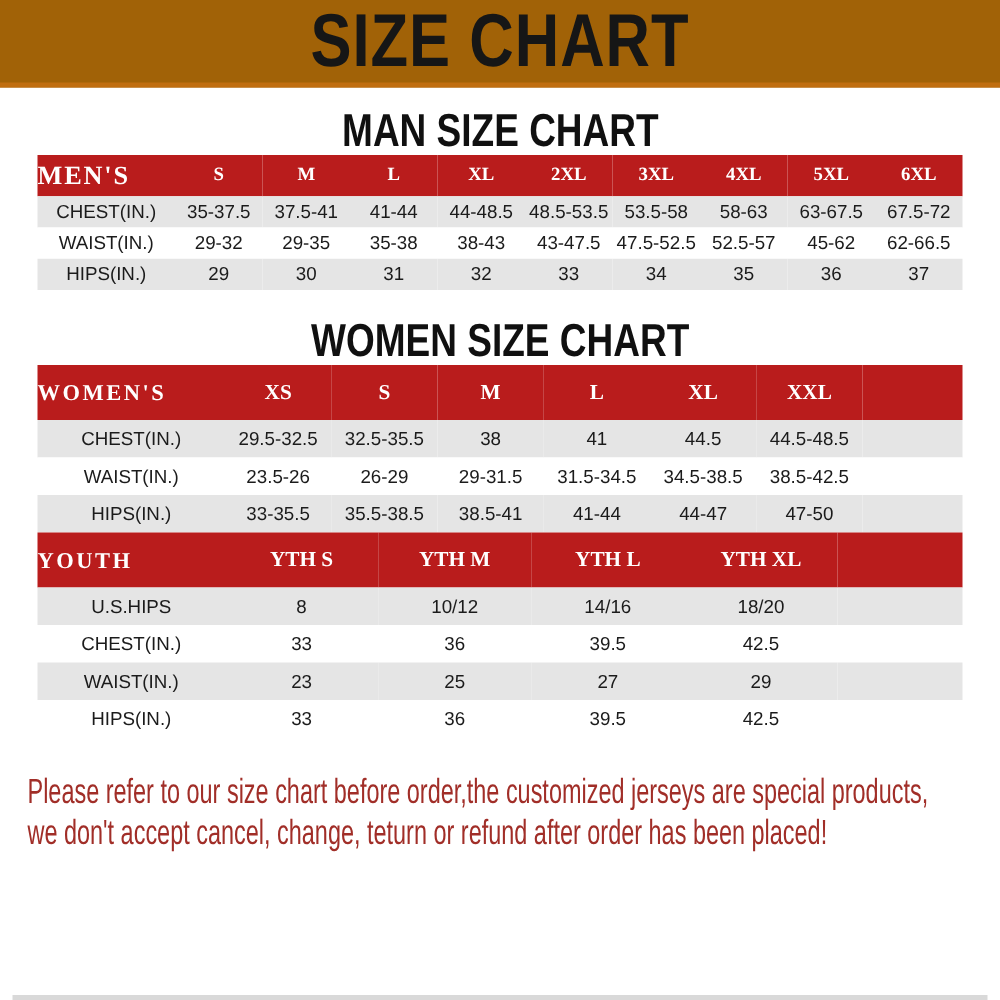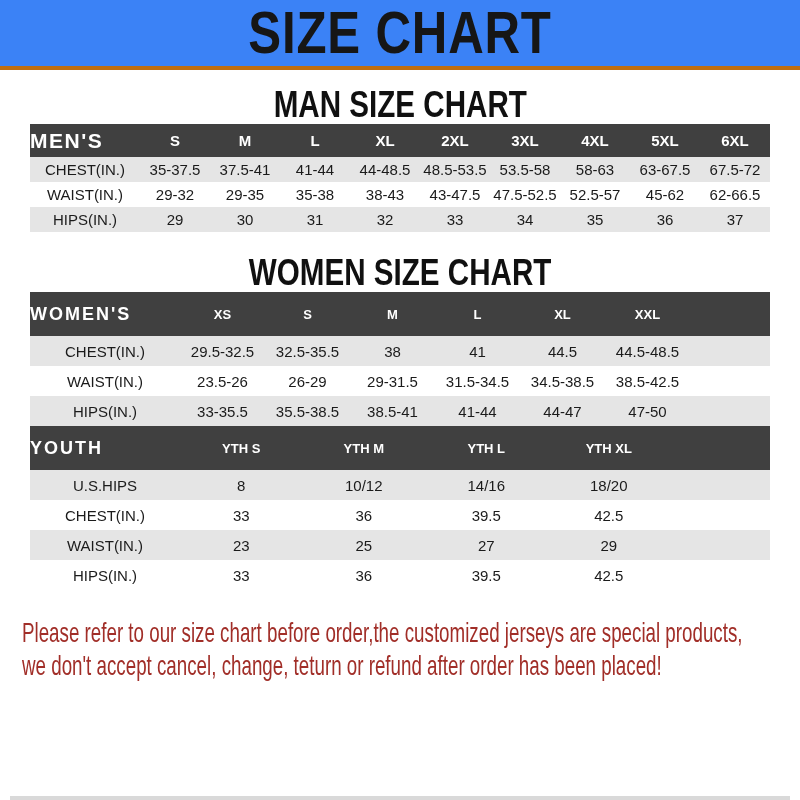--- a/index.html
+++ b/index.html
@@ -8,21 +8,21 @@
     width: 800px; height: 800px;
     background: #ffffff;
     font-family: "Liberation Sans", sans-serif;
     overflow: hidden;
     position: relative;
   }
 
   
   .banner {
     height: 70px;
-    background: #3b82f6;
+    background: #a16207;
     border-bottom: 4px solid #C06E10;
     display: flex; align-items: center; justify-content: center;
   }
   .banner-text {
     display: inline-block;
     font-size: 60px; font-weight: 800; color: #161616;
     letter-spacing: 1px;
     transform: scaleX(0.82);
     line-height: 1;
   }
@@ -42,33 +42,33 @@
 
   
   table.size-table {
     width: 740px; margin: 0 auto;
     border-collapse: collapse; table-layout: fixed;
   }
   .mt-tbl-1 { margin-top: 10px; }
   .mt-tbl-2 { margin-top: 16px; }
   .mt-tbl-3 { margin-top: 14px; }
 
-  table.size-table thead tr { background: #404040; }
+  table.size-table thead tr { background: #b91c1c; font-family: Liberation Serif, serif; }
   table.size-table th { color: #ffffff; padding: 0; vertical-align: middle; }
   th.lbl {
     text-align: left; padding-left: 16px;
     font-weight: 800; letter-spacing: 1.5px;
     white-space: nowrap;
   }
   th.colh { text-align: center; font-weight: 700; }
 
   .sec-0 th.lbl  { font-size: 21px; }
   .sec-1 th.lbl, .sec-2 th.lbl { font-size: 18px; letter-spacing: 2px; }
   .sec-0 th.colh { font-size: 15px; }
-  .sec-1 th.colh, .sec-2 th.colh { font-size: 13px; }
+  .sec-1 th.colh, .sec-2 th.colh { font-size: 17px; }
 
   table.size-table td {
     text-align: center; font-size: 15px; color: #1b1b1b;
     padding: 0; vertical-align: middle; white-space: nowrap;
   }
   td.rowlbl { font-size: 15px; color: #1b1b1b; margin-top: 20px; }
   table.size-table tbody tr:nth-child(odd) { background: #E5E5E5; }
   table.size-table tbody tr:nth-child(even) { background: #ffffff; }
 
   

